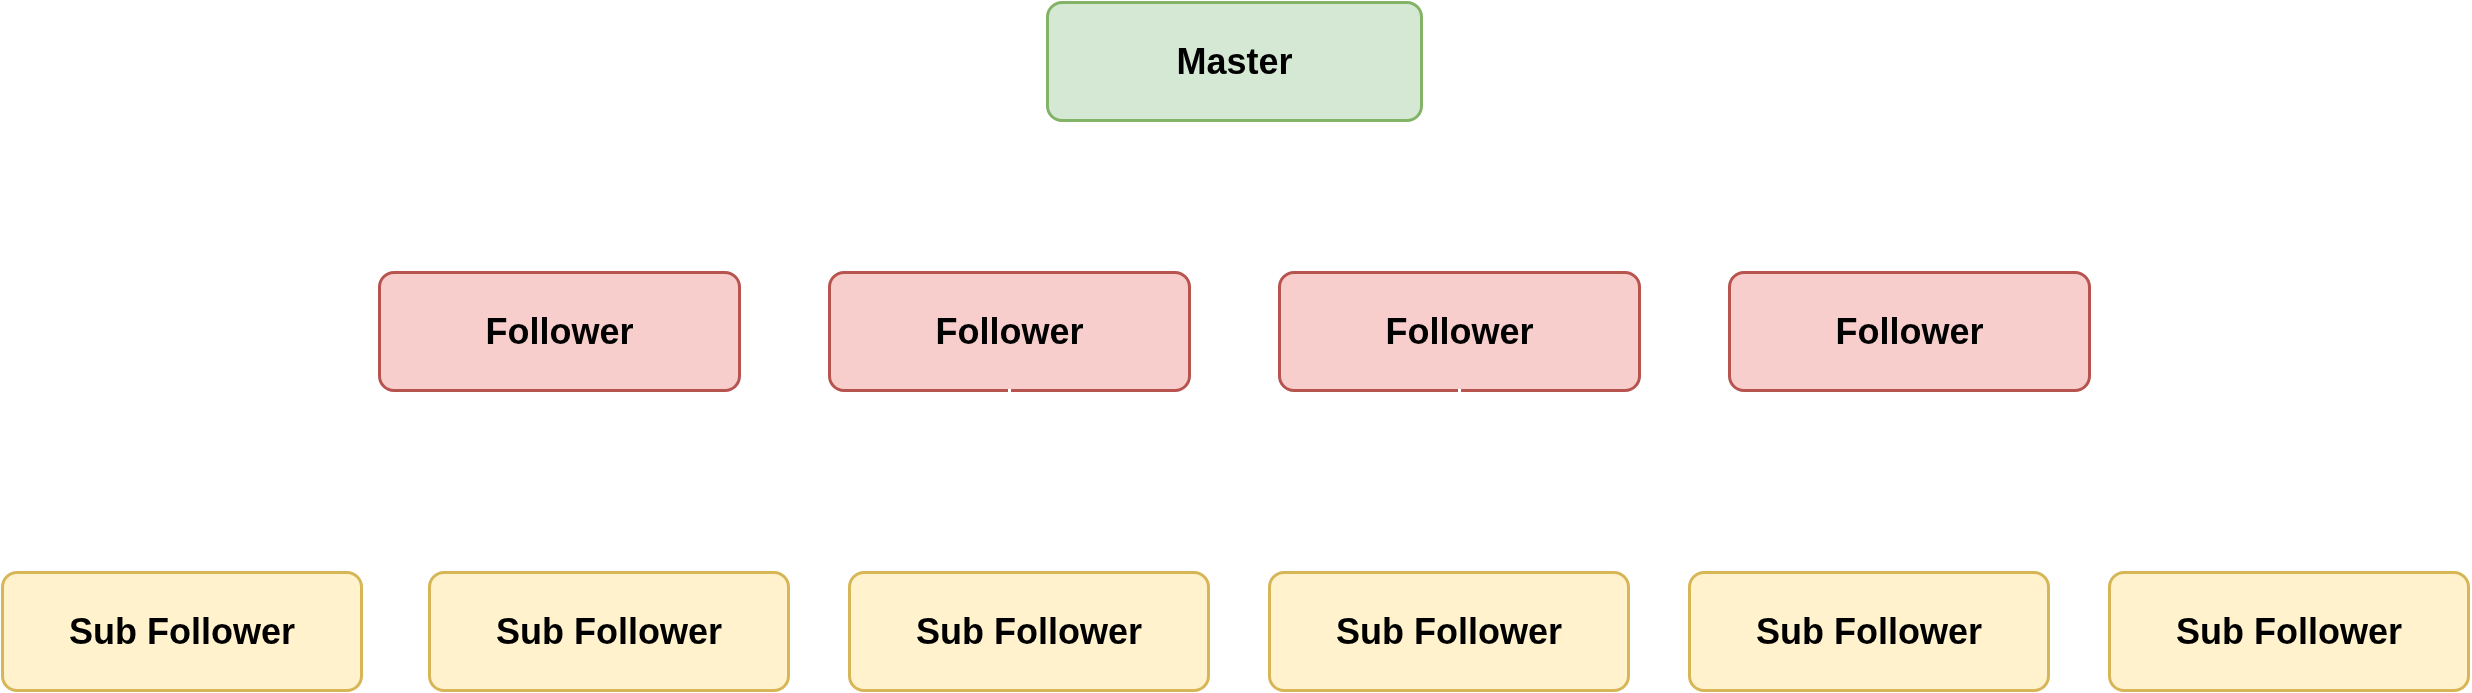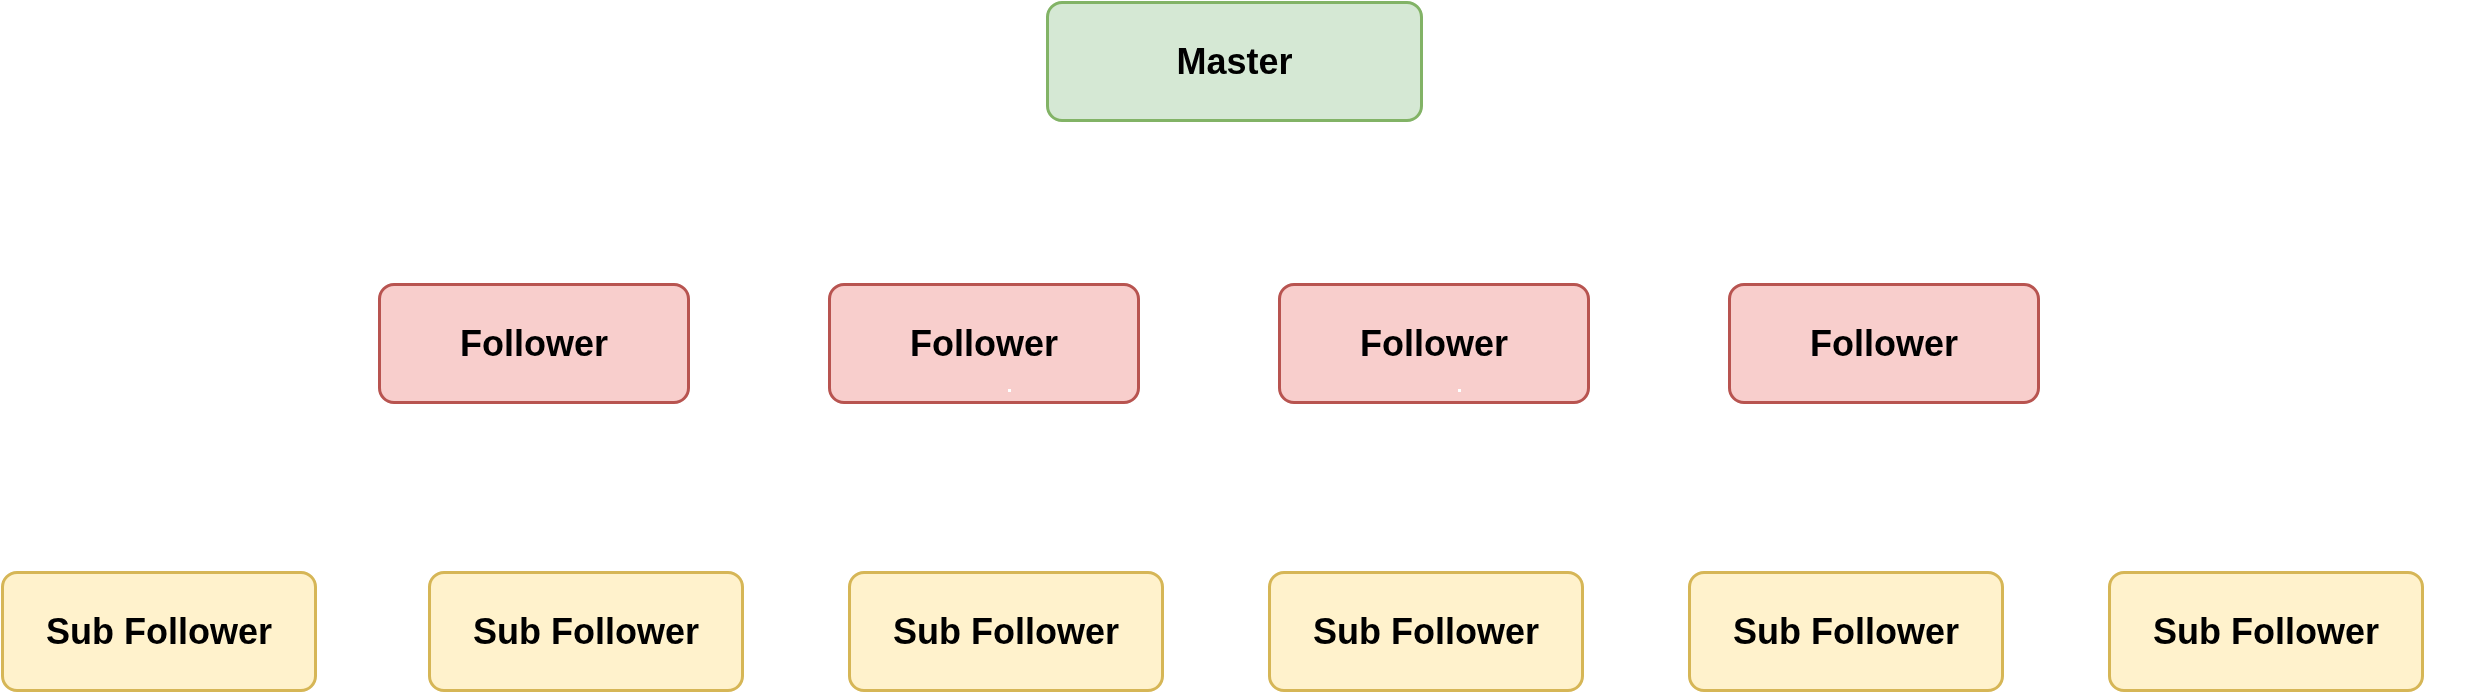--- a/index.html
+++ b/index.html
@@ -2,22 +2,22 @@
 <html><head>
 <meta charset="utf-8">
 <style>
   html, body { margin: 0; padding: 0; background: #ffffff; }
   body { width: 2472px; height: 693px; position: relative; overflow: hidden;
          font-family: "Liberation Sans", sans-serif; }
   .node { position: absolute; box-sizing: border-box; border-width: 3px; border-style: solid;
           border-radius: 16px; display: flex; align-items: center; justify-content: center;
           font-weight: bold; font-size: 36px; color: #000; }
   .master { left: 1046px; top: 1px; width: 377px; height: 121px; }
-  .follower { top: 283px; width: 312px; height: 121px; }
-  .sub { top: 571px; width: 316px; height: 121px; }
+  .follower { top: 271px; width: 363px; height: 121px; }
+  .sub { top: 571px; width: 362px; height: 121px; }
   .gap { position:absolute; width:3px; height:3px; background:#fff; }
 </style>
 </head>
 <body>
 
 <div class="node master" style="background: rgb(213, 232, 212); border-color: rgb(130, 179, 102);">Master</div>
 
 <div class="node follower" style="left: 378px; background: rgb(248, 206, 204); border-color: rgb(184, 84, 80);">Follower</div>
 <div class="node follower" style="left: 828px; background: rgb(248, 206, 204); border-color: rgb(184, 84, 80);">Follower</div>
 <div class="node follower" style="left: 1278px; background: rgb(248, 206, 204); border-color: rgb(184, 84, 80);">Follower</div>

